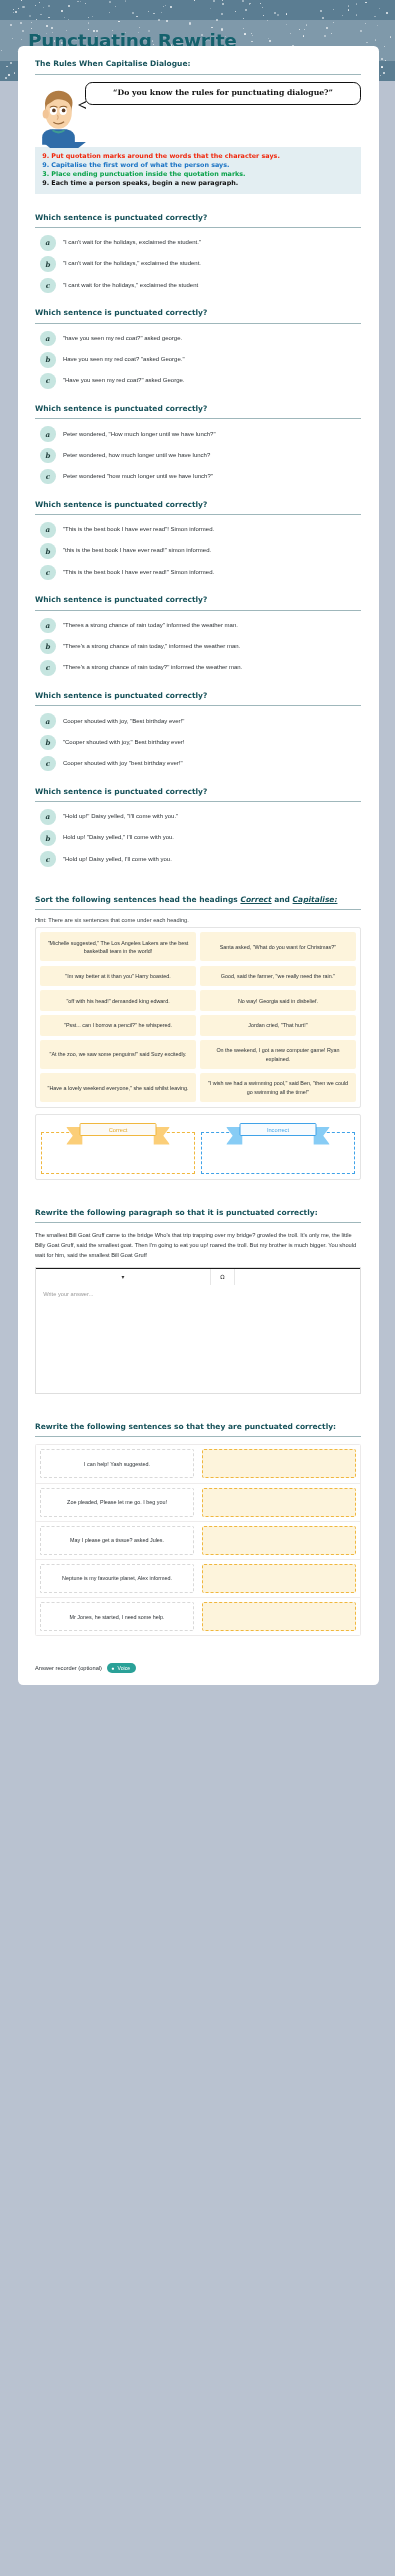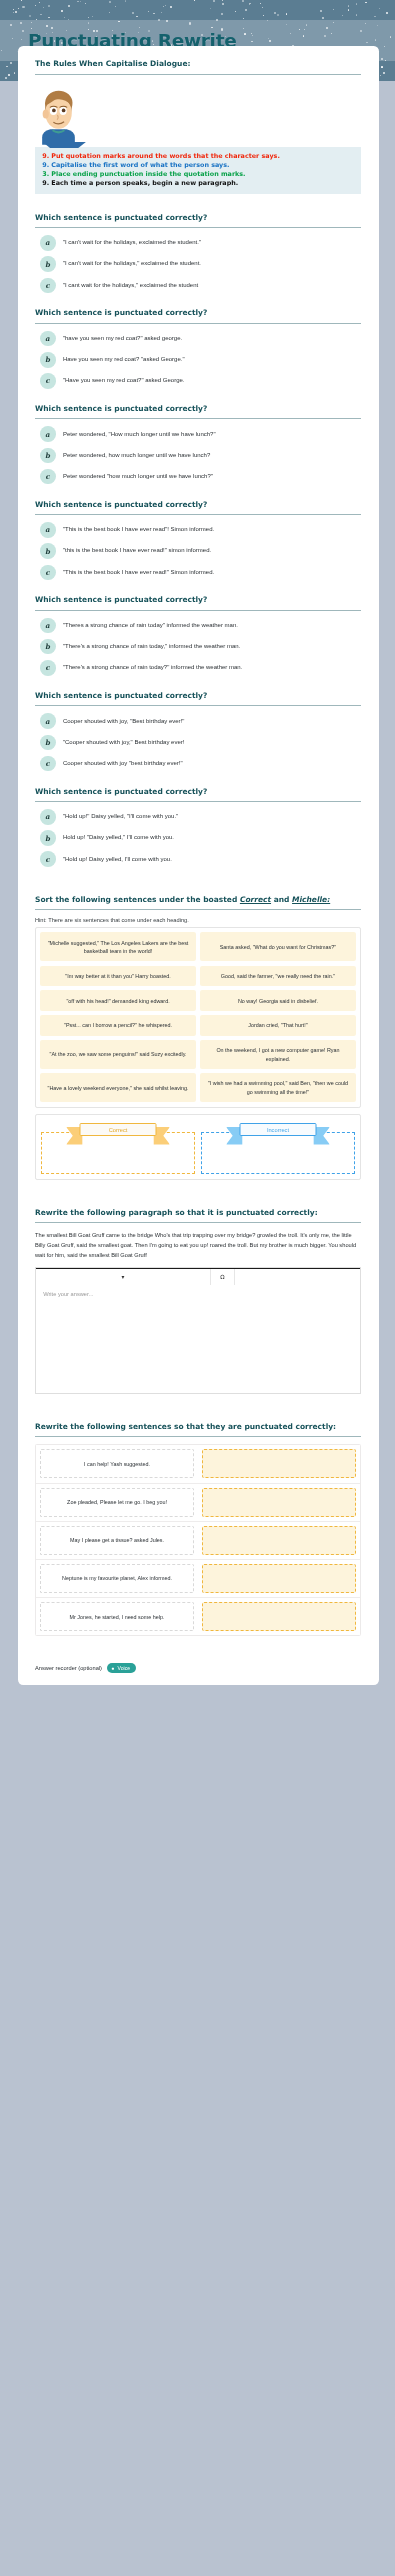--- a/index.html
+++ b/index.html
@@ -518,20 +518,23 @@
           <circle cx="37" cy="51" r="3.6" fill="#5a3a22"></circle>
           <circle cx="56" cy="51" r="3.6" fill="#5a3a22"></circle>
           <path d="M29 45 Q36 41 44 45" stroke="#8a5a2b" stroke-width="2" fill="none"></path>
           <path d="M48 45 Q56 41 63 45" stroke="#8a5a2b" stroke-width="2" fill="none"></path>
           <path d="M44 60 Q47 66 43 69" stroke="#d8a97a" stroke-width="2" fill="none"></path>
           <path d="M36 74 Q46 81 57 73" stroke="#9a6b3d" stroke-width="2.4" fill="none"></path>
           <path d="M14 118 L14 104 Q14 92 30 88 L62 88 Q78 92 78 104 L78 118 Z" fill="#2f6ca8"></path>
           <path d="M34 88 Q46 96 58 88 L58 92 Q46 100 34 92 Z" fill="#3f9c92"></path>
         </svg>
       </div>
+      <div class="bubble">
+        <div class="bubble-txt">“Do you know the rules for punctuating dialogue?”</div>
+      </div>
     </div>
     <div class="rules-box">
       <div class="tab"></div>
       <p style="color:#f0280d">9. Put quotation marks around the words that the character says.</p>
       <p style="color:#1a73c4">9. Capitalise the first word of what the person says.</p>
       <p style="color:#0aa24a">3. Place ending punctuation inside the quotation marks.</p>
       <p style="color:#111111">9. Each time a person speaks, begin a new paragraph.</p>
     </div>
   </div>
 
@@ -646,21 +649,21 @@
         <div class="opt">
           <div class="bub">c</div>
           <div class="opt-txt">"Hold up! Daisy yelled, I'll come with you.</div>
         </div>
       </div>
     </div>
 
   <div class="sheet-cont">
     <div class="qblock">
       <h2 class="sec-title">
-        <span>Sort the following sentences under the boasted </span><span class="u">Correct</span><span> and </span><span class="u">Michelle:</span>
+        <span>Sort the following sentences head the headings </span><span class="u">Correct</span><span> and </span><span class="u">Capitalise:</span>
       </h2>
       <hr class="rule">
       <div class="hint">Hint: There are six sentences that come under each heading.</div>
       <div class="sortbox" id="sort-host">
           <div class="card">"Michelle suggested," The Los Angeles Lakers are the best basketball team in the world!</div>
           <div class="card">Santa asked, "What do you want for Christmas?"</div>
           <div class="card">"Im way better at it than you" Harry boasted.</div>
           <div class="card">Good, said the farmer, "we really need the rain."</div>
           <div class="card">"off with his head!" demanded king edward.</div>
           <div class="card">No way! Georgia said in disbelief.</div>

